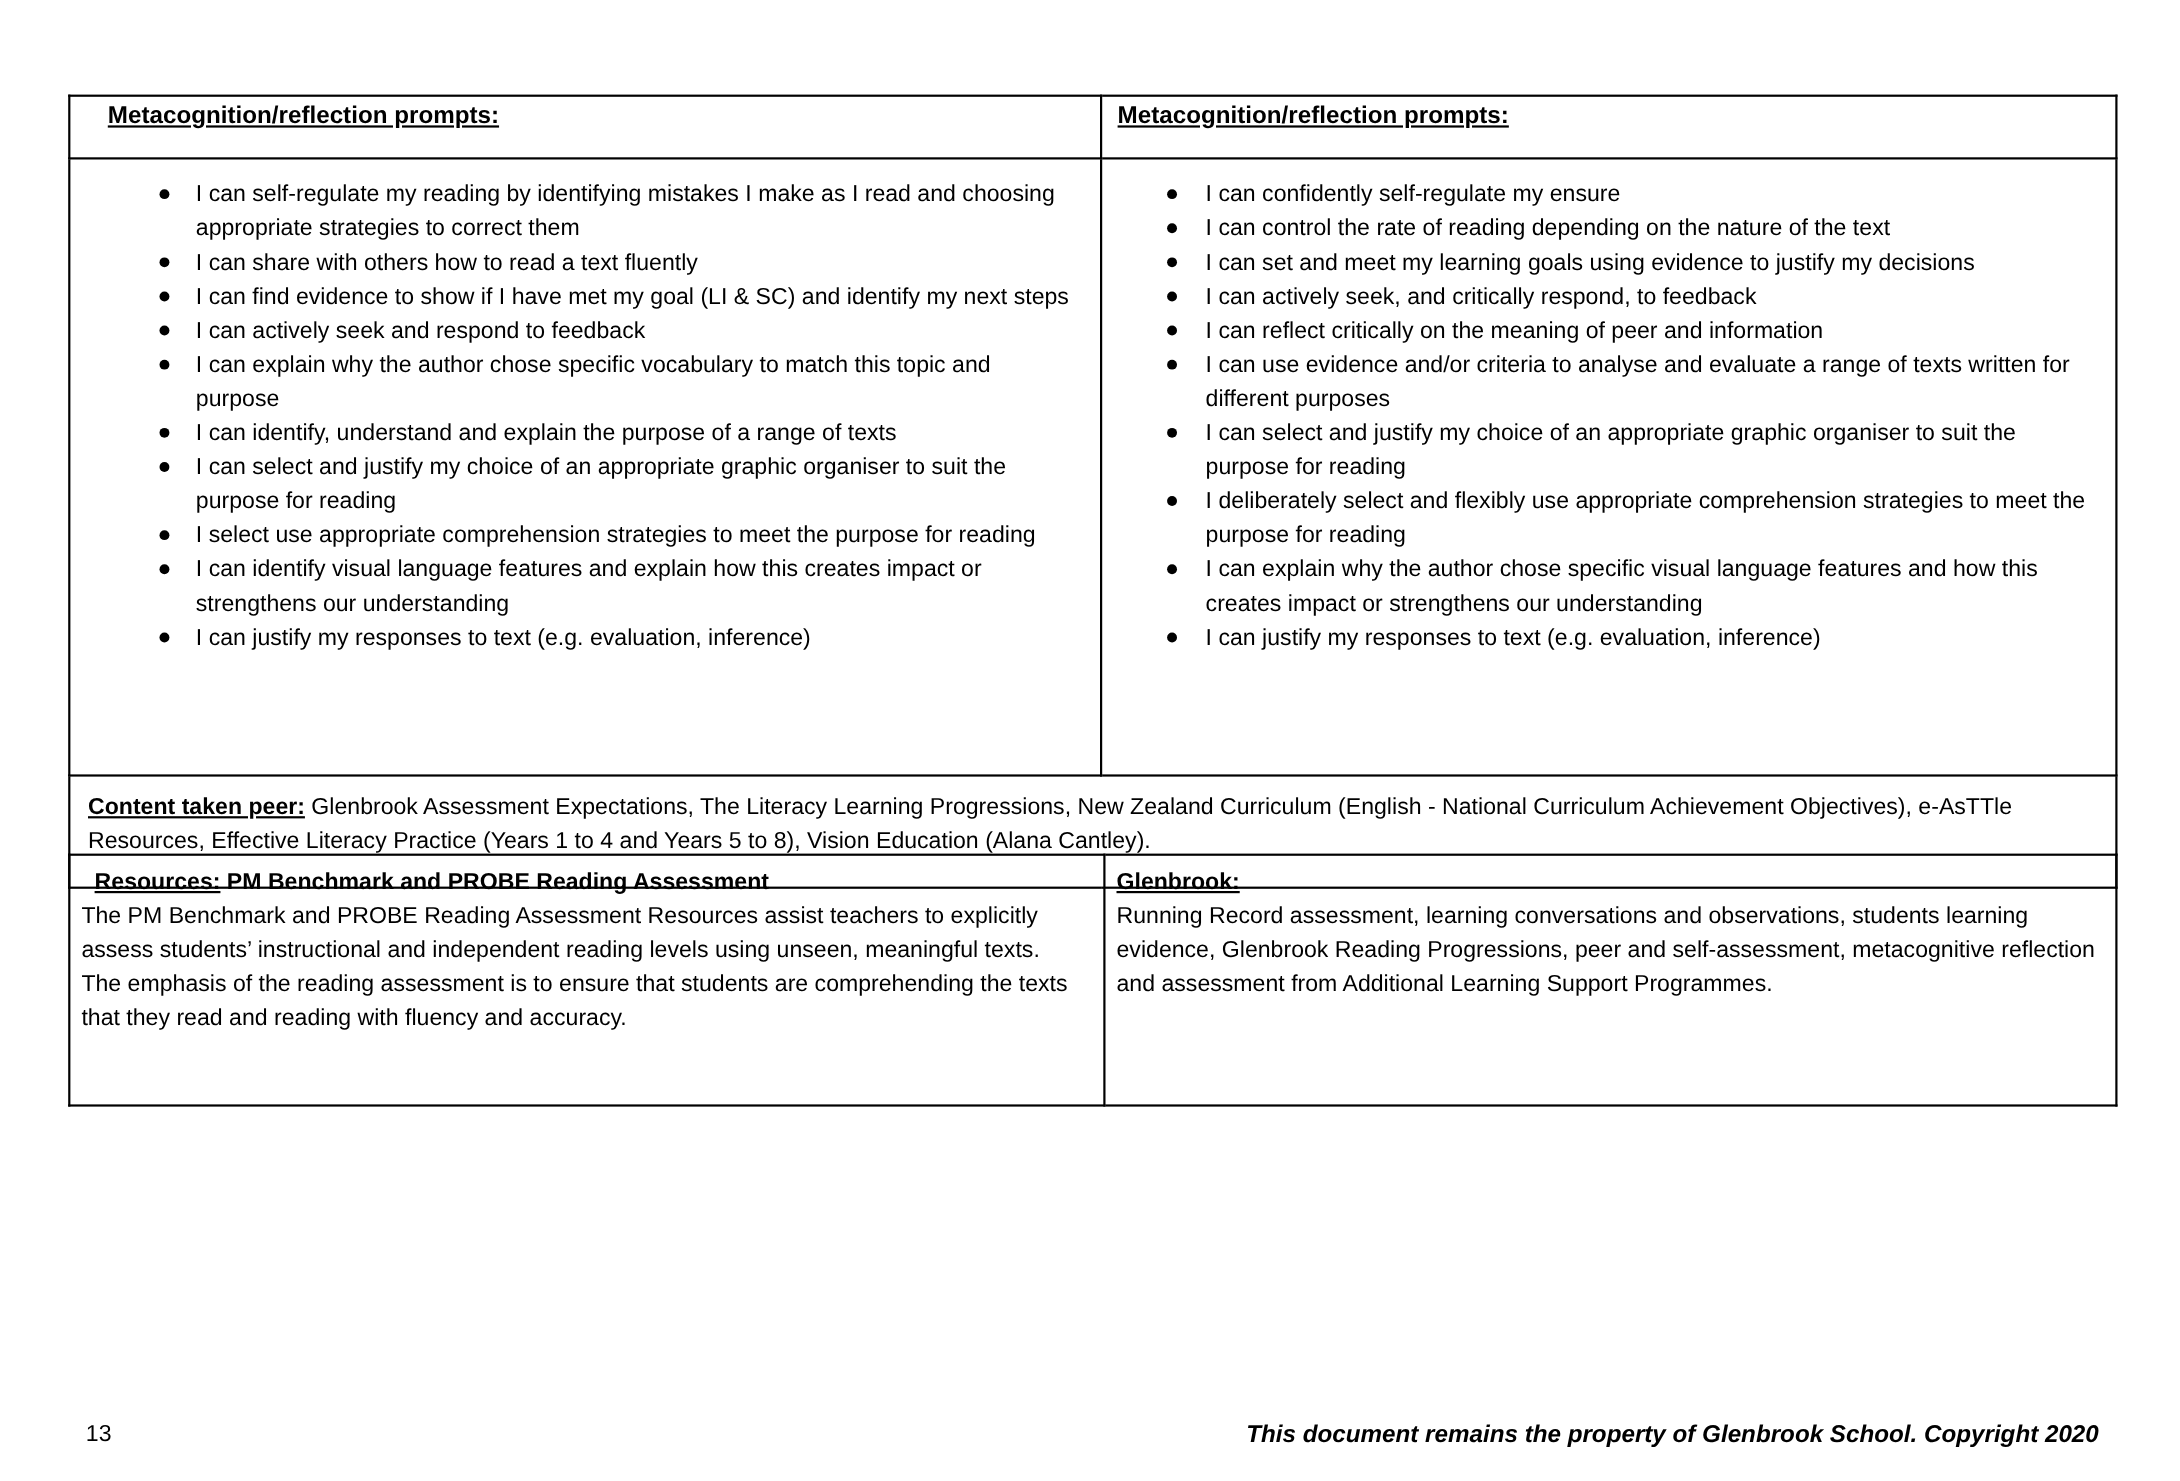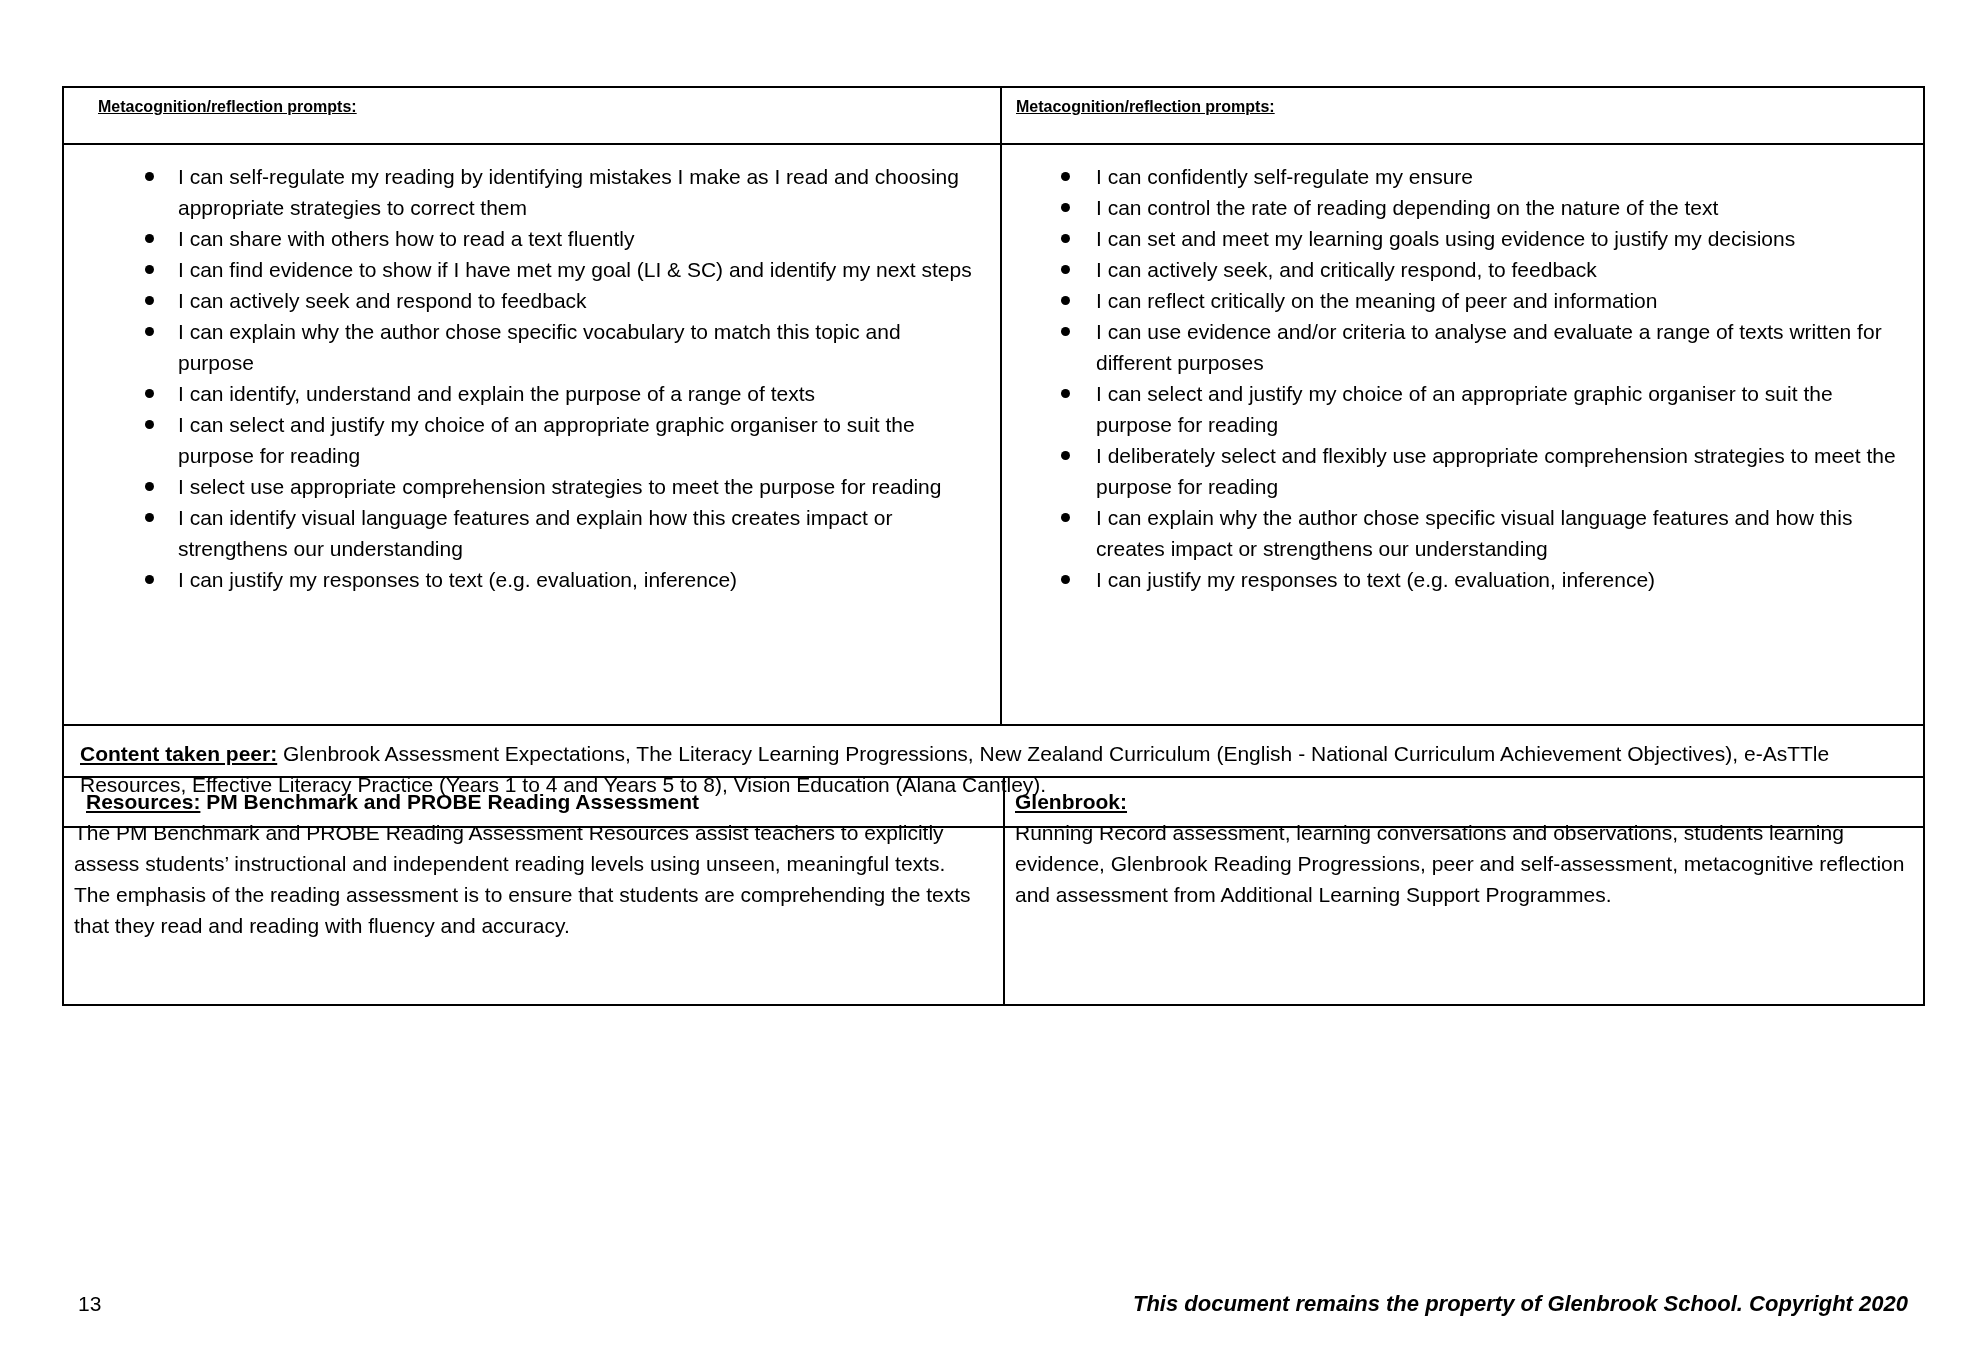--- a/index.html
+++ b/index.html
@@ -28,23 +28,23 @@
   }
   .main { top: 86px; }
   .bottom { top: 776px; }
 
   .hdr-cell { height: 53px; vertical-align: middle; }
   .hdr-cell.pad-l { padding-left: 34px; }
   .hdr-cell.pad-r { padding-left: 14px; }
   .hdr {
     font-weight: bold;
     text-decoration: underline;
-    font-size: 16px;
+    font-size: 22px;
   }
-  .bul-cell { height: 543px; padding-top: 16px; padding-bottom: 20px; }
+  .bul-cell { height: 543px; padding-top: 16px; padding-bottom: 0; }
   ul.prompts { list-style: none; margin: 0; padding: 0; }
   ul.prompts li { position: relative; }
   ul.prompts li::before {
     content: "";
     position: absolute;
     width: 9px; height: 9px;
     border-radius: 50%;
     background: #000000;
     top: 11px;
   }

